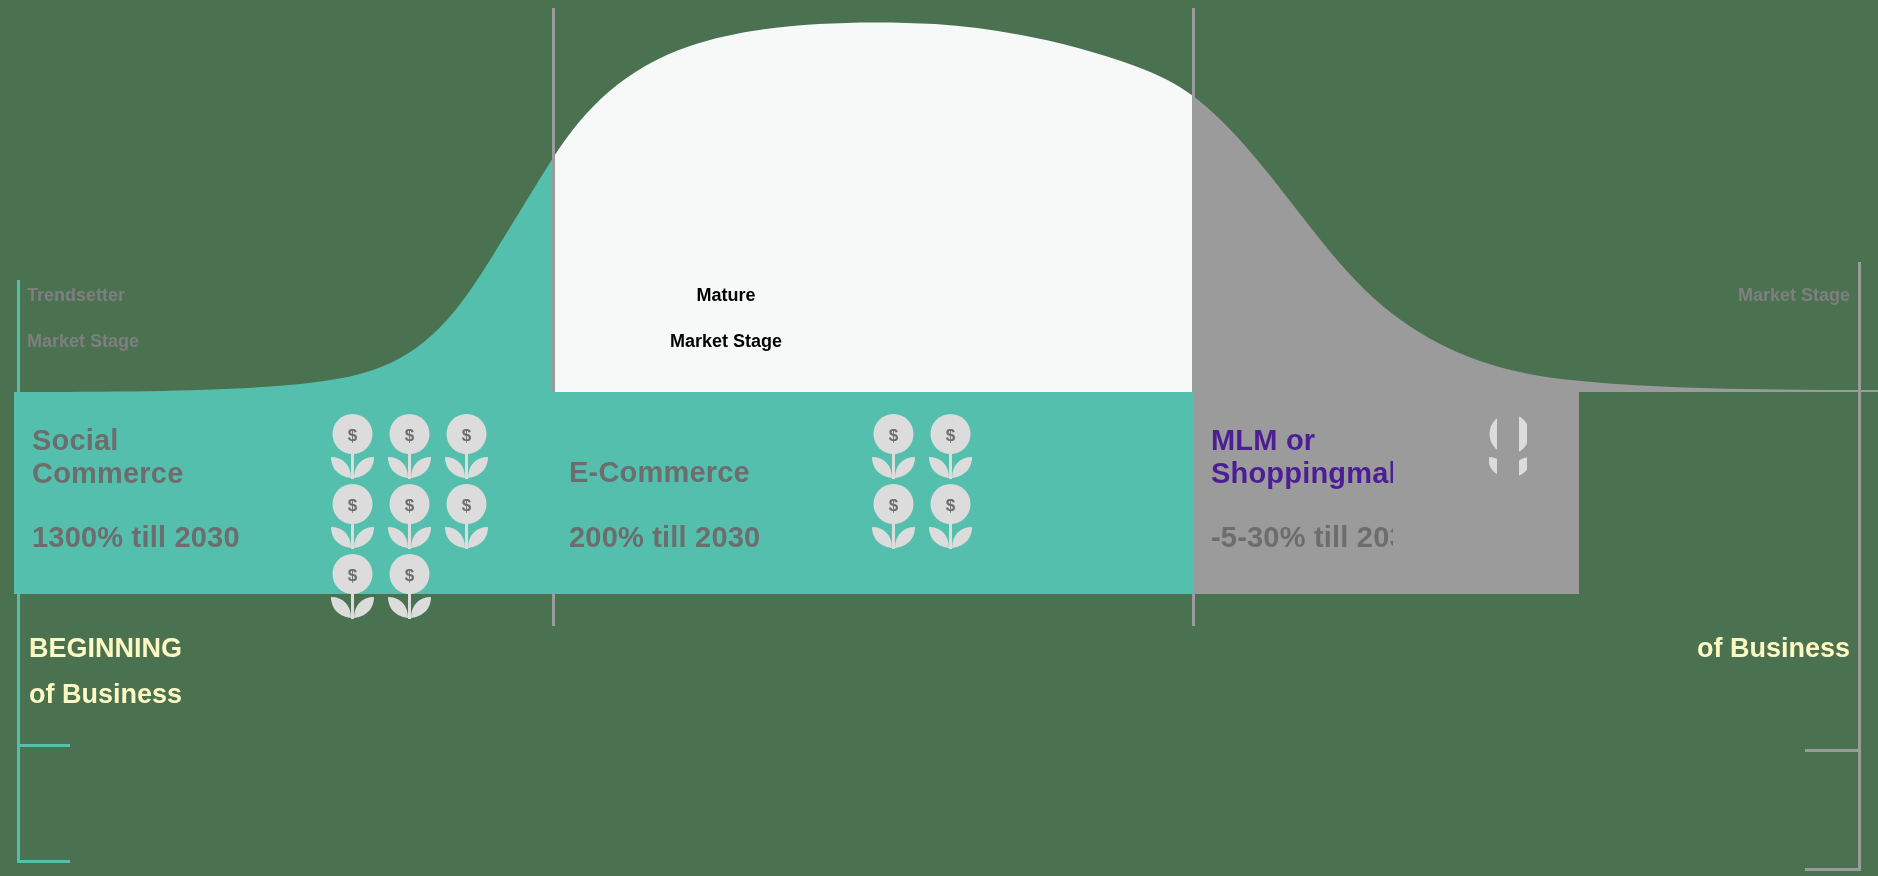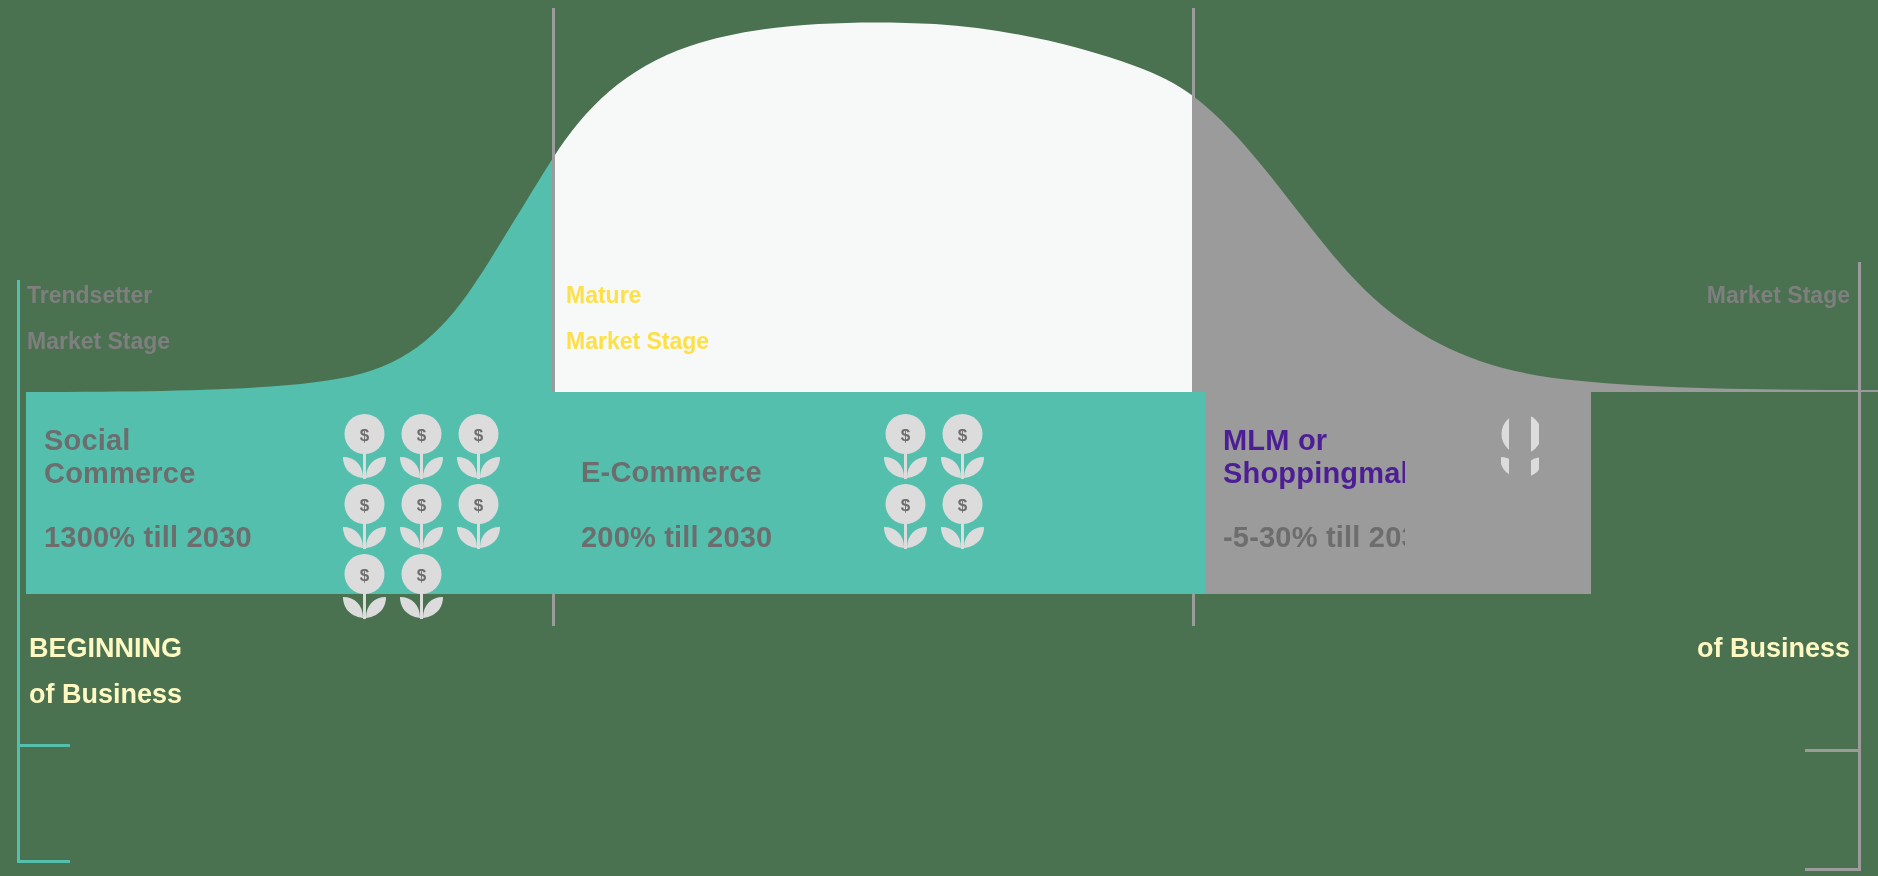--- a/index.html
+++ b/index.html
@@ -13,39 +13,39 @@
 
   
   #curve-svg{position:absolute;left:0;top:0;width:1878px;height:876px;}
 
   
   .divider{position:absolute;width:3px;background:#9b9b9b;}
   #divider-1{left:552px;top:8px;height:618px;}
   #divider-2{left:1192px;top:8px;height:618px;}
 
   
-  #band{position:absolute;left:12px;top:392px;width:1572px;height:202px;}
+  #band{position:absolute;left:0;top:392px;width:1572px;height:202px;}
   .band-seg{position:absolute;top:0;height:202px;}
   #band-seg-1{left:14px;width:539px;background:#55bfad;}
   #band-seg-2{left:553px;width:640px;background:#55bfad;}
   #band-seg-3{left:1193px;width:195px;background:#9b9b9b;}
   .band-tick{position:absolute;top:0;height:202px;background:#9b9b9b;}
 
   .seg-text{position:absolute;color:#6d6d6d;font-weight:bold;letter-spacing:.2px;}
   .seg-title{font-size:29px;line-height:33px;}
   .seg-growth{font-size:29px;line-height:33px;}
 
   
   .flower-grid{position:absolute;display:flex;flex-wrap:wrap;}
   .flower{width:49px;height:70px;position:relative;margin:0 4px;}
   .flower svg{display:block;}
 
   
-  .stage-label{position:absolute;font-weight:bold;font-size:23px;line-height:46px;color:#7f7f7f;}
-  .stage-label.dark{color:#fde047;}
+  .stage-label{position:absolute;font-weight:bold;font-size:18px;line-height:46px;color:#7f7f7f;}
+  .stage-label.dark{color:#000000;text-align:center;}
   .stage-label.right{text-align:right;}
 
   
   .bracket{position:absolute;}
   .bracket .vline{position:absolute;width:3px;}
   .bracket .hline{position:absolute;height:3px;}
 
   .cap-label{position:absolute;font-weight:bold;font-size:27px;line-height:46px;color:#fef9c3;}
   .cap-label.right{text-align:right;}
 </style>

